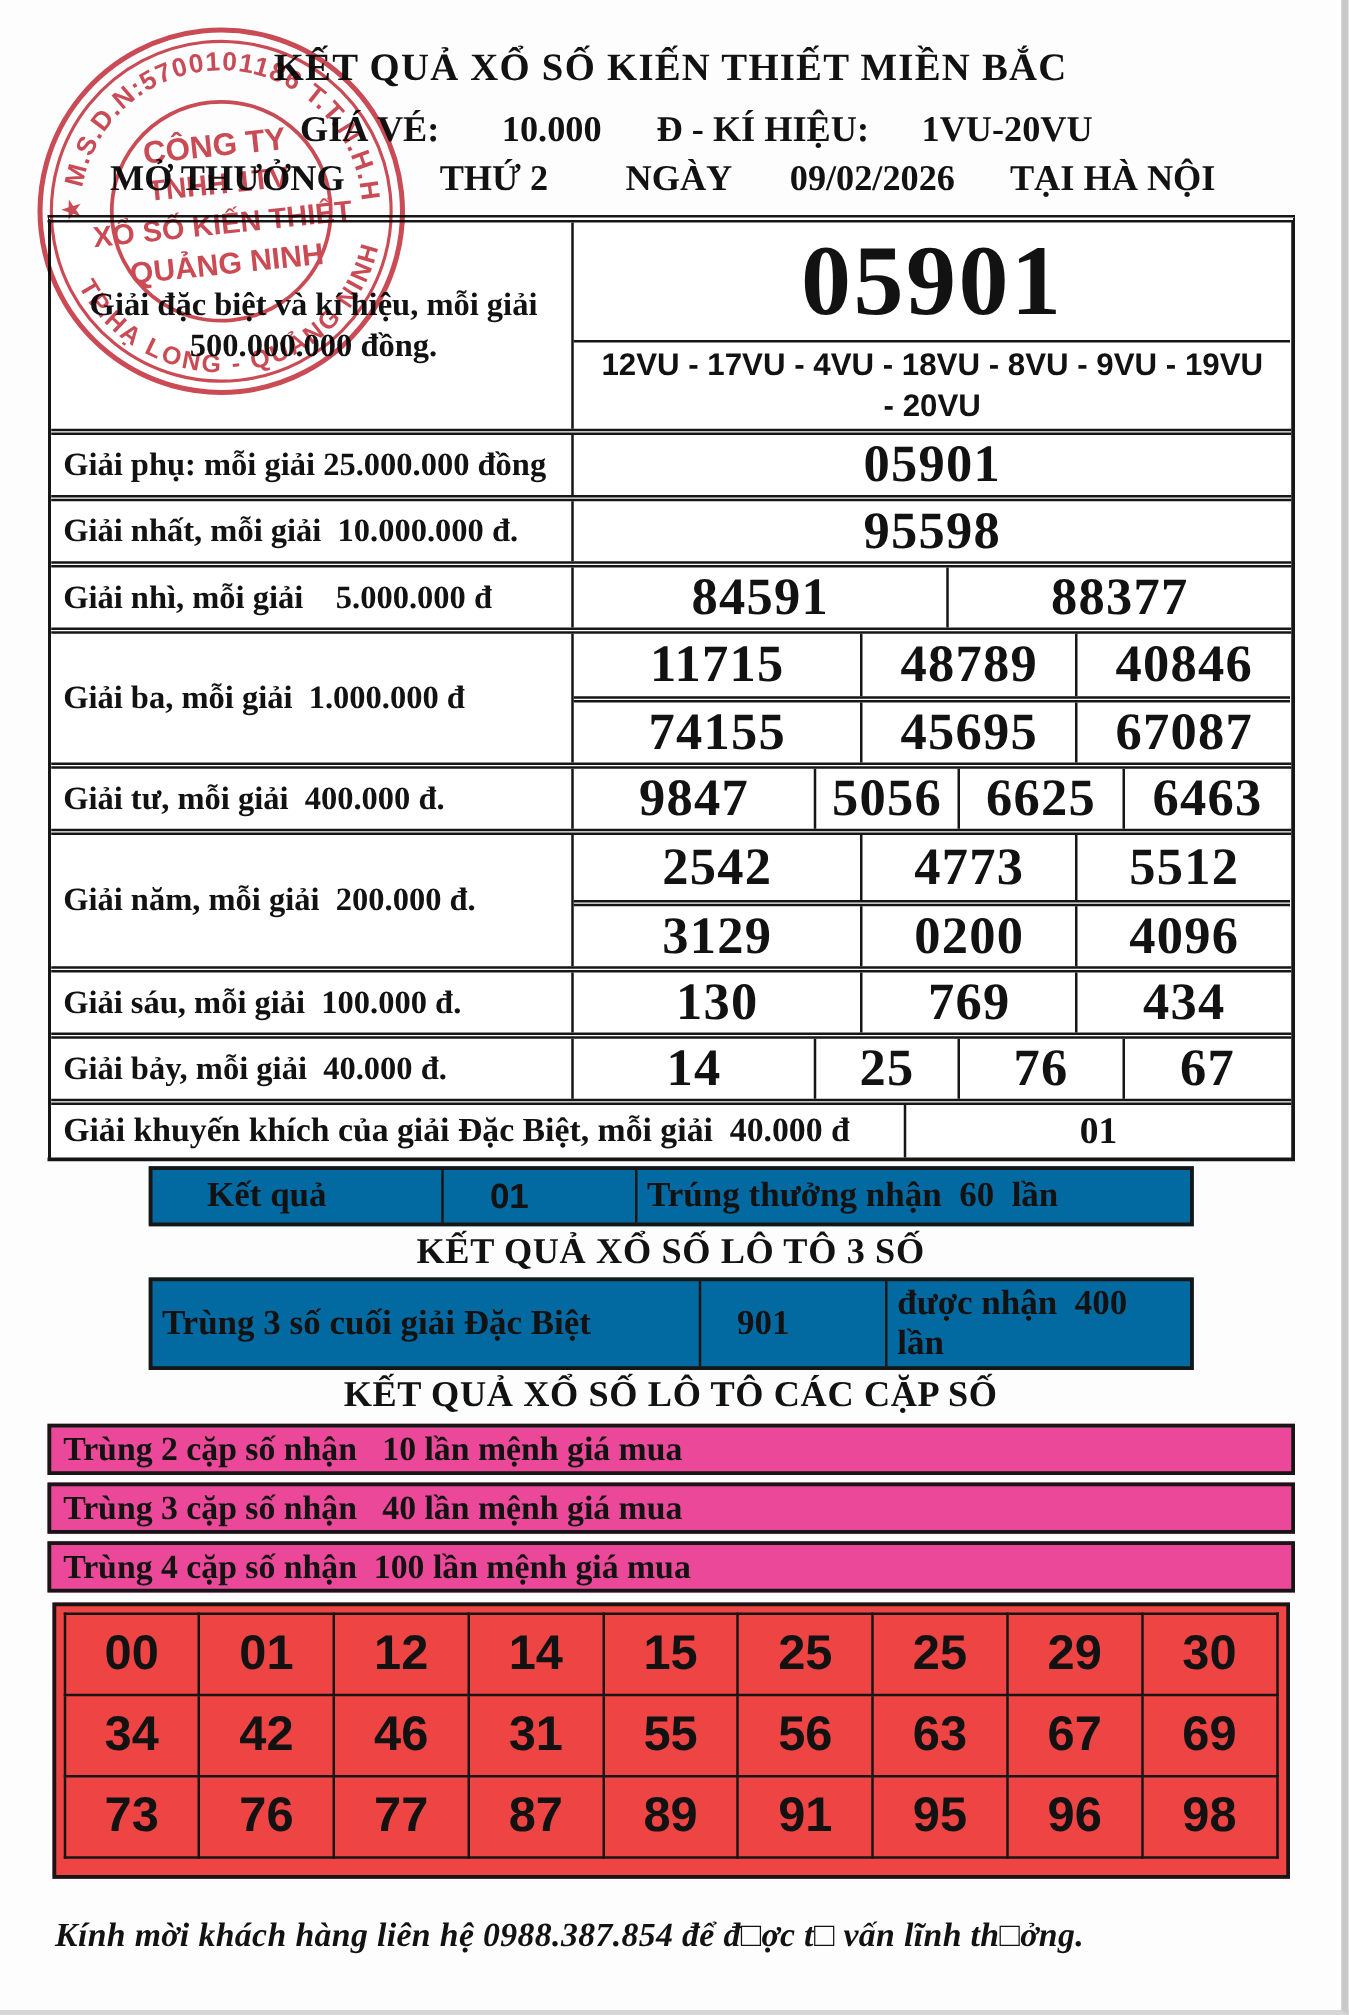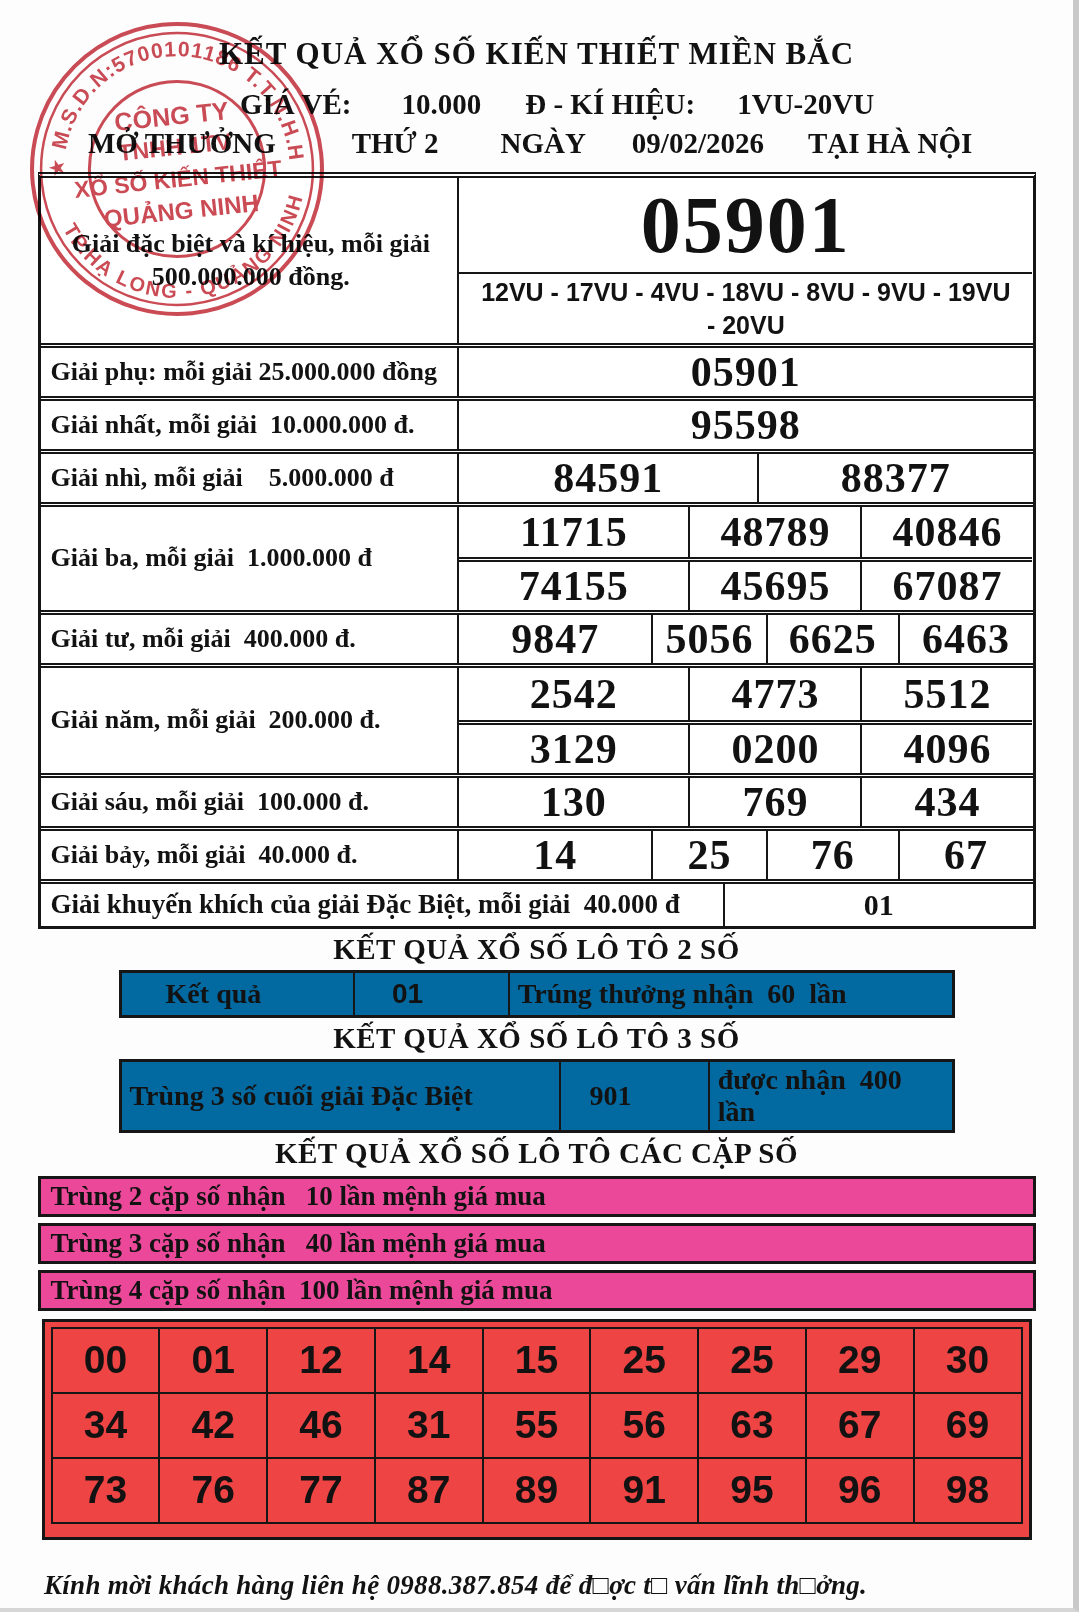--- a/index.html
+++ b/index.html
@@ -225,21 +225,20 @@
       </div>
     </div>
 
     <div class="trow h42">
       <div class="lcell kk-label">Giải khuyến khích của giải Đặc Biệt, mỗi giải  40.000 đ</div>
       <div class="ncell kk-val">01</div>
     </div>
 
   </div>
 
-  <div class="sec-h">KẾT QUẢ XỔ SỐ LÔ TÔ 2 SỐ</div>
   <div class="stable">
     <div class="cell l2a">Kết quả</div>
     <div class="cell l2b">01</div>
     <div class="cell l2c">Trúng thưởng nhận  60  lần</div>
   </div>
 
   <div class="sec-h">KẾT QUẢ XỔ SỐ LÔ TÔ 3 SỐ</div>
   <div class="stable">
     <div class="cell l3a">Trùng 3 số cuối giải Đặc Biệt</div>
     <div class="cell l3b">901</div>

